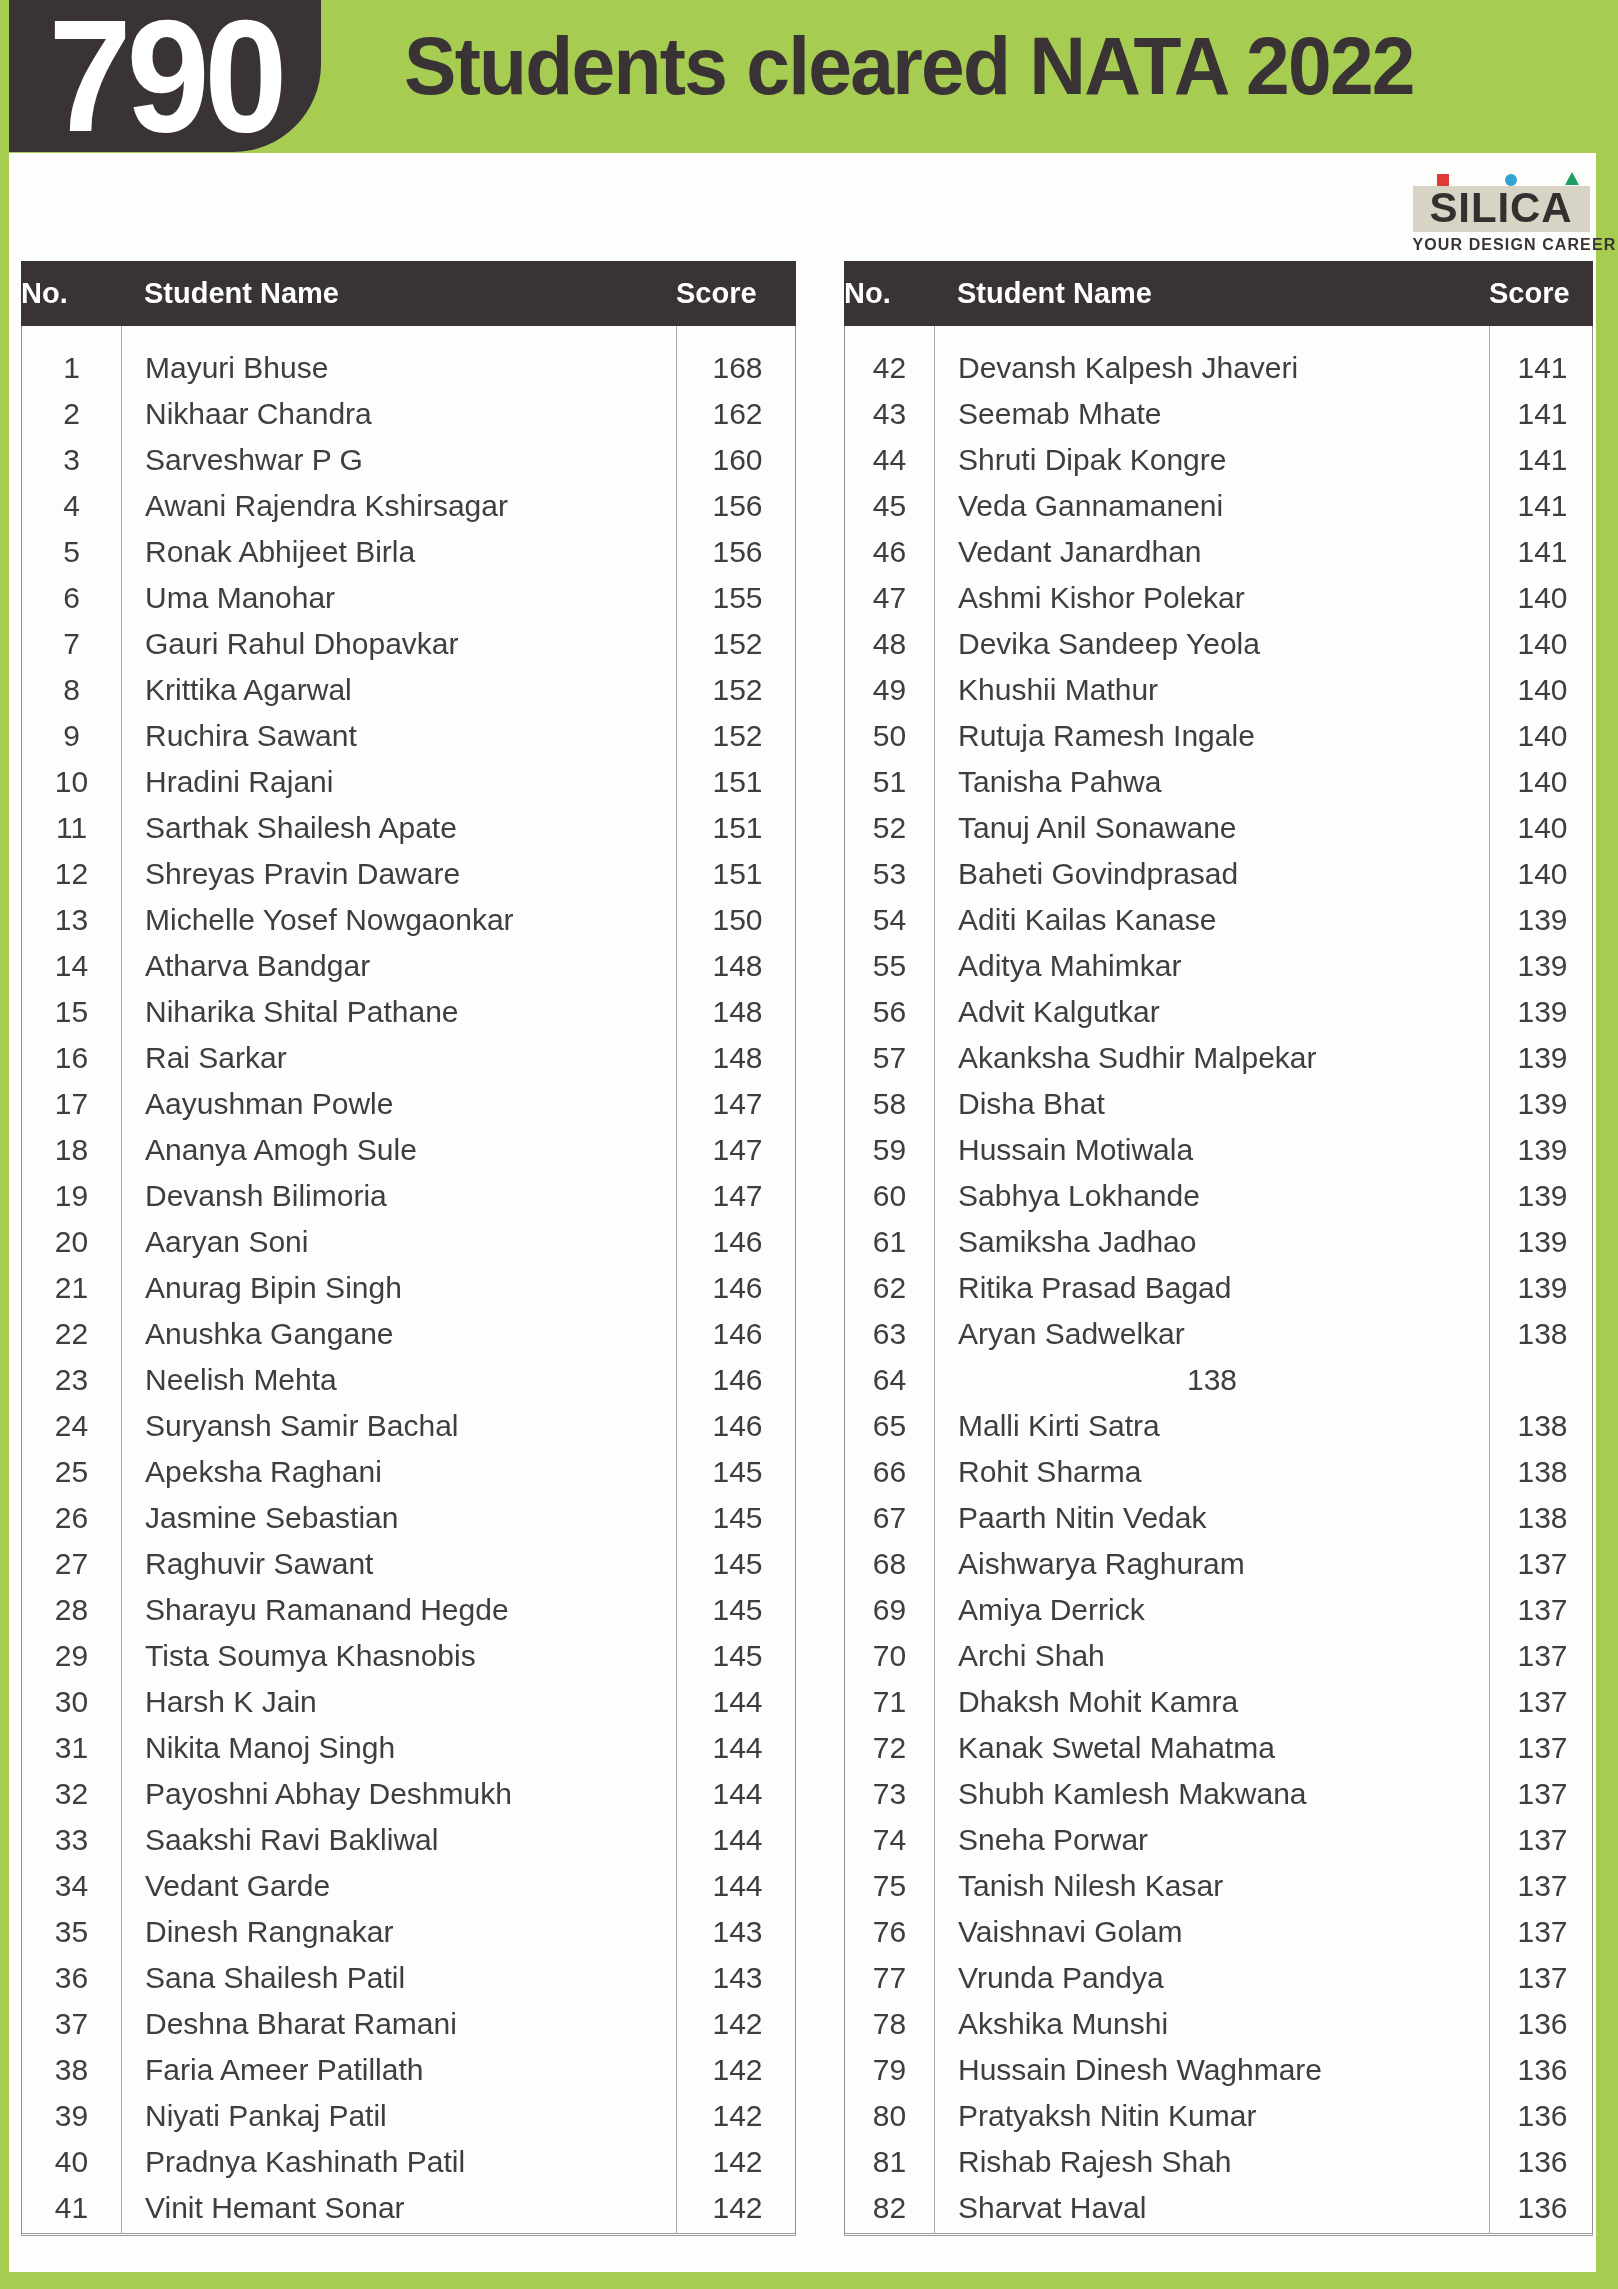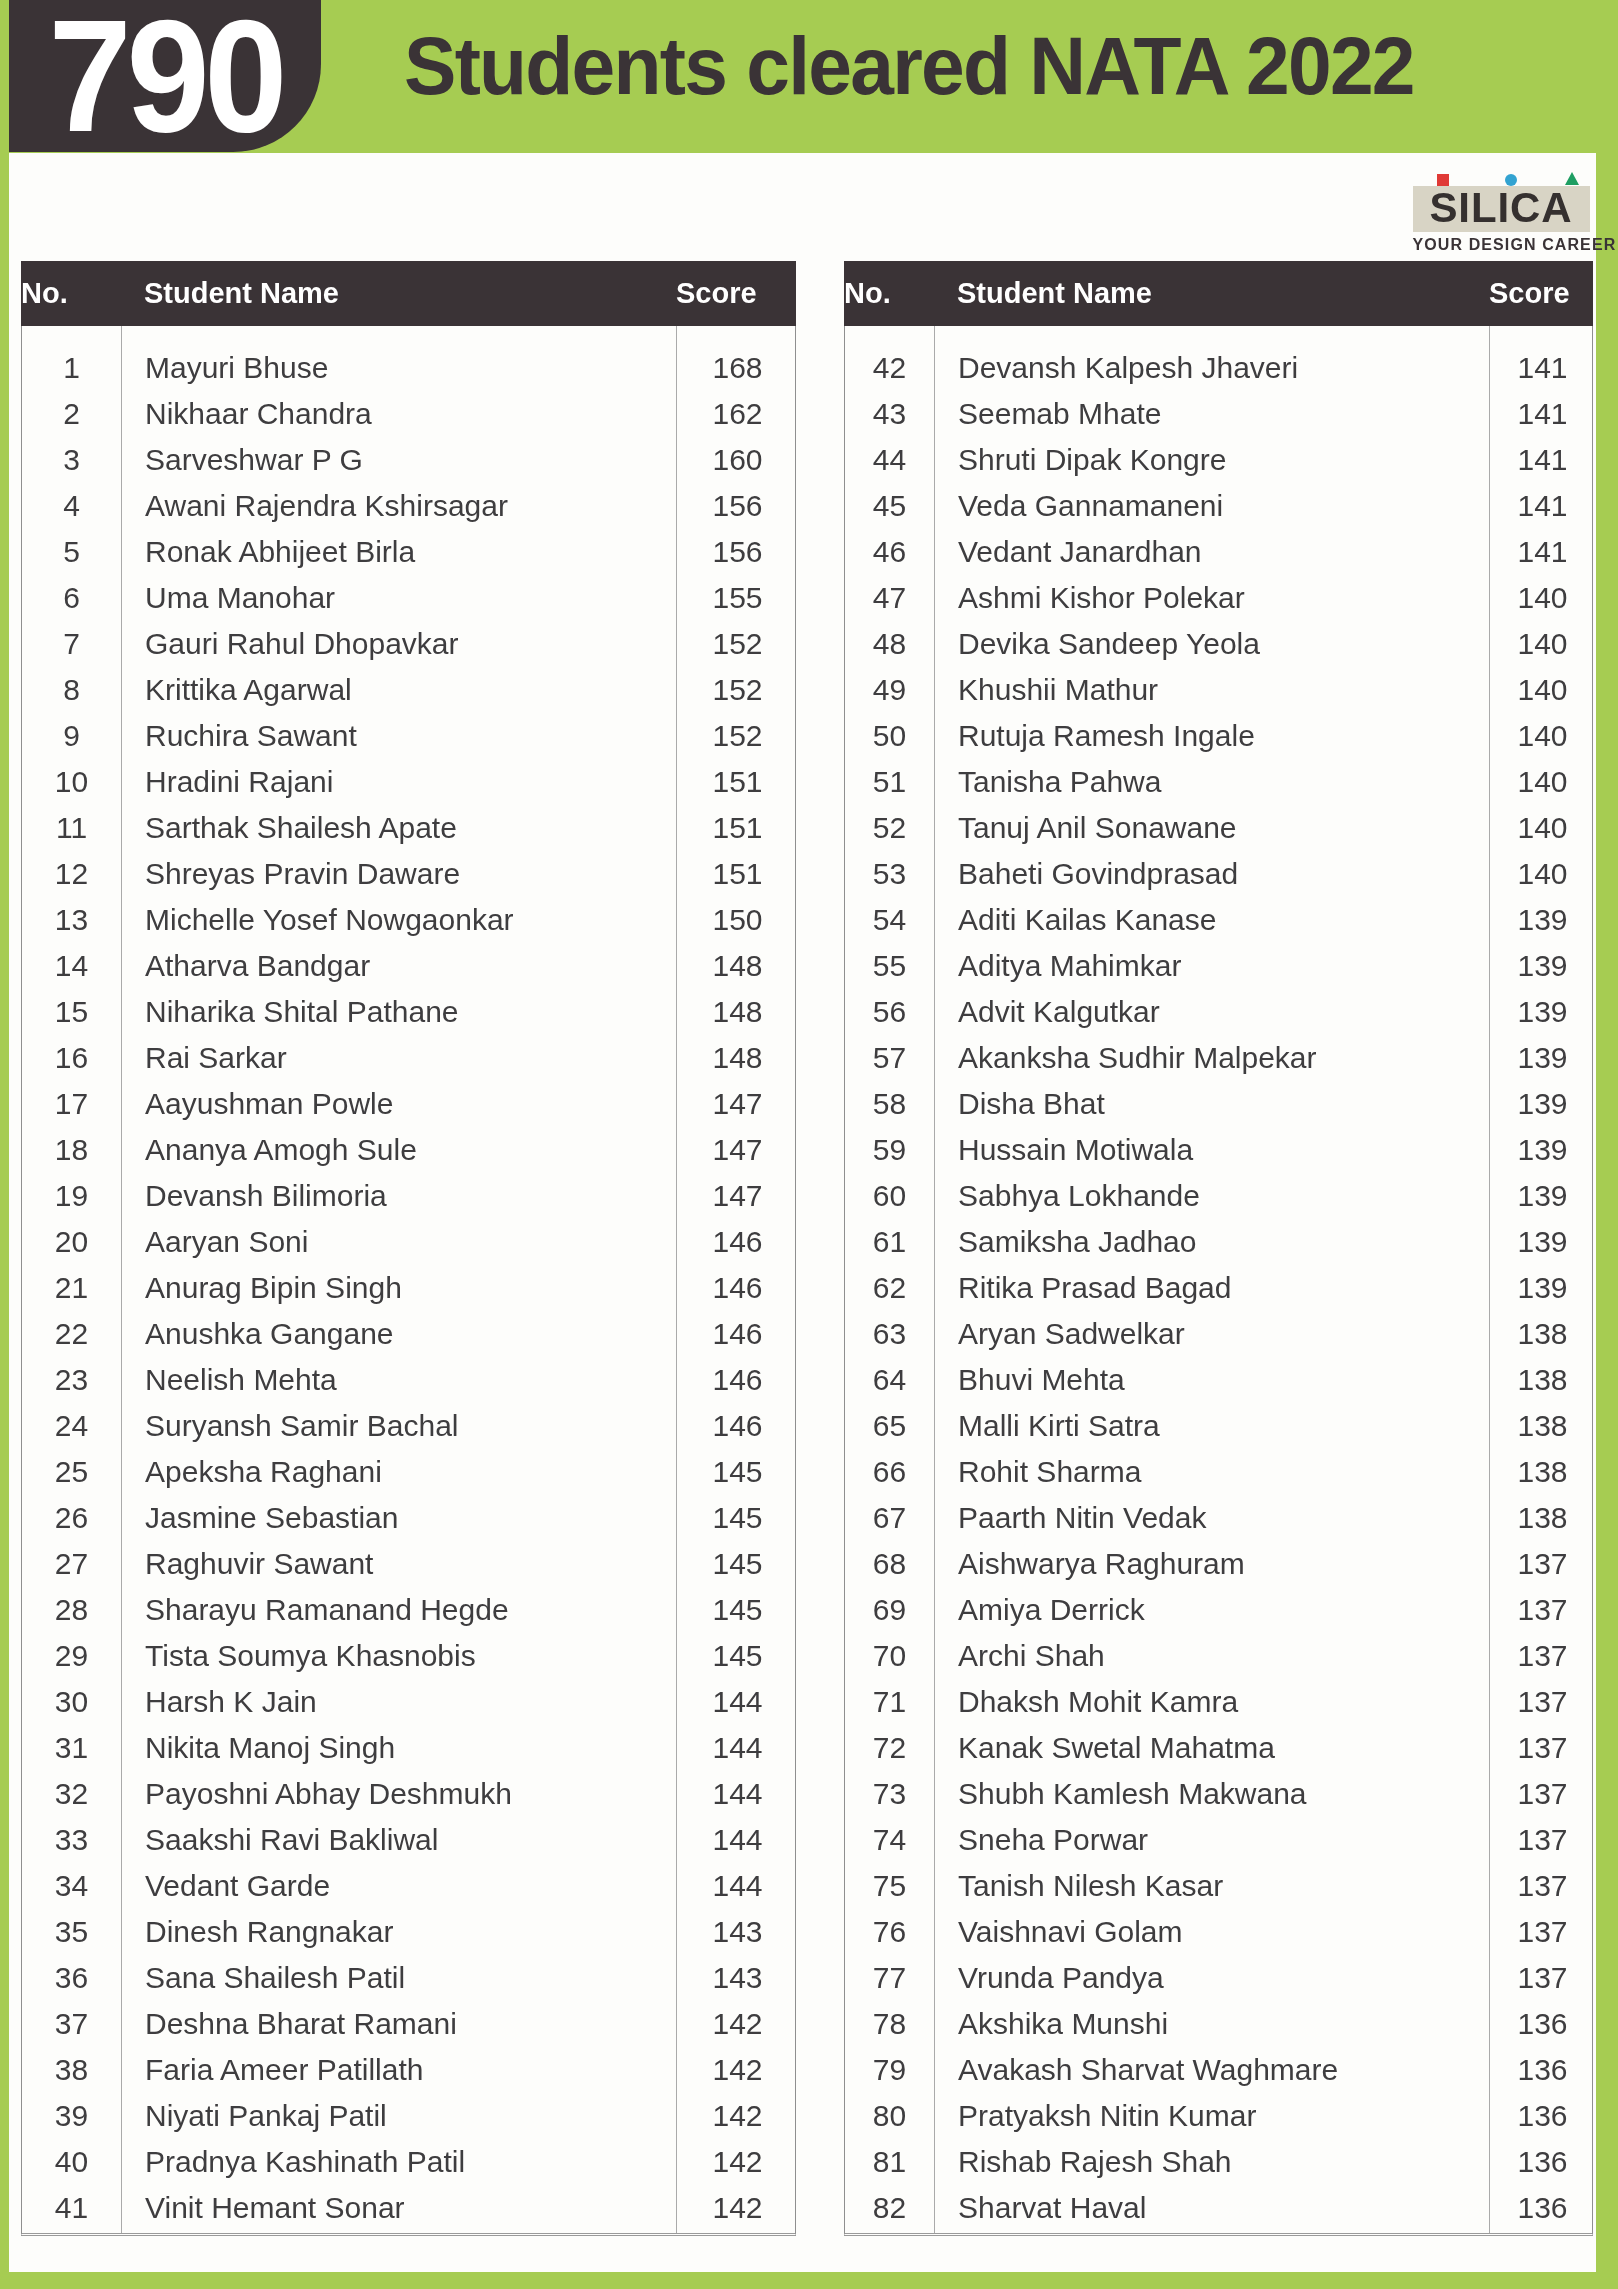--- a/index.html
+++ b/index.html
@@ -425,21 +425,20 @@
         <div class="cell cell-name">Ritika Prasad Bagad</div>
         <div class="cell cell-score">139</div>
       </div>
       <div class="trow">
         <div class="cell cell-no">63</div>
         <div class="cell cell-name">Aryan Sadwelkar</div>
         <div class="cell cell-score">138</div>
       </div>
       <div class="trow">
         <div class="cell cell-no">64</div>
-        <div class="cell cell-name">Bhuvi Mehta</div>
         <div class="cell cell-score">138</div>
       </div>
       <div class="trow">
         <div class="cell cell-no">65</div>
         <div class="cell cell-name">Malli Kirti Satra</div>
         <div class="cell cell-score">138</div>
       </div>
       <div class="trow">
         <div class="cell cell-no">66</div>
         <div class="cell cell-name">Rohit Sharma</div>
@@ -500,21 +499,21 @@
         <div class="cell cell-name">Vrunda Pandya</div>
         <div class="cell cell-score">137</div>
       </div>
       <div class="trow">
         <div class="cell cell-no">78</div>
         <div class="cell cell-name">Akshika Munshi</div>
         <div class="cell cell-score">136</div>
       </div>
       <div class="trow">
         <div class="cell cell-no">79</div>
-        <div class="cell cell-name">Avakash Sharvat Waghmare</div>
+        <div class="cell cell-name">Hussain Dinesh Waghmare</div>
         <div class="cell cell-score">136</div>
       </div>
       <div class="trow">
         <div class="cell cell-no">80</div>
         <div class="cell cell-name">Pratyaksh Nitin Kumar</div>
         <div class="cell cell-score">136</div>
       </div>
       <div class="trow">
         <div class="cell cell-no">81</div>
         <div class="cell cell-name">Rishab Rajesh Shah</div>

